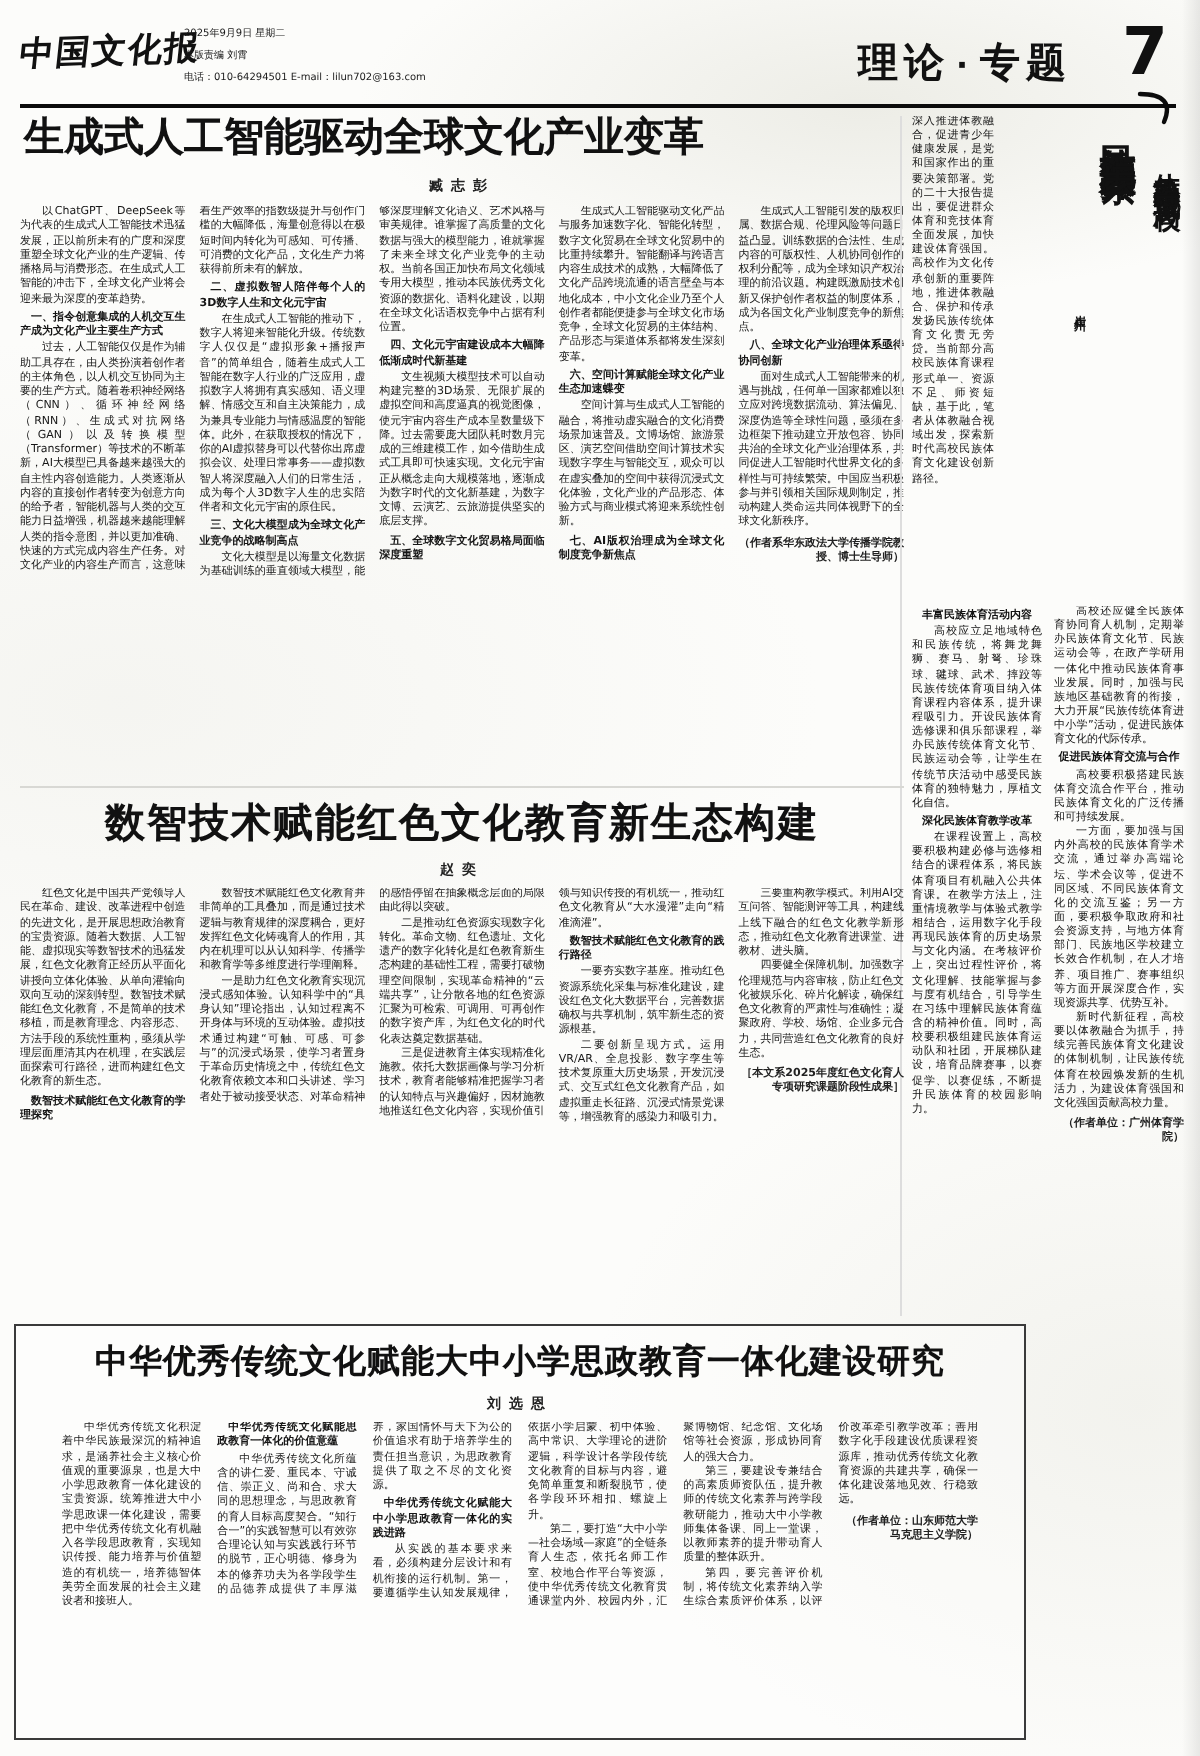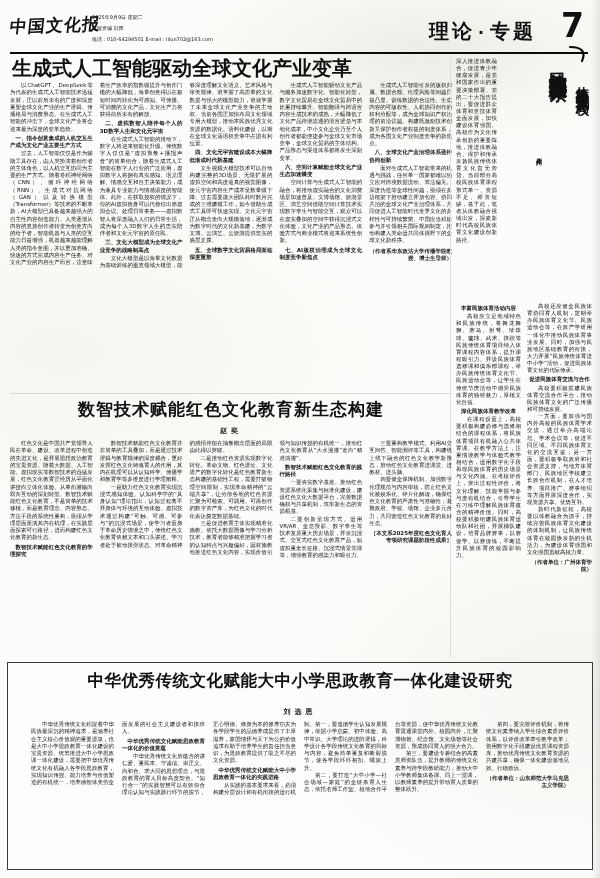--- a/index.html
+++ b/index.html
@@ -47,30 +47,30 @@
   .sb-kick{padding-top:17px;padding-left:4px;font-size:13.5px;font-weight:bold;letter-spacing:2px;}
   .sb-main{font-size:18px;font-weight:bold;letter-spacing:1px;}
   .sb-author{font-size:6px;font-weight:bold;padding-top:94px;padding-right:3px;letter-spacing:1px;}
   .sb-cols{display:flex;gap:6px;height:352px;margin-top:5px;}
   .sb-col{flex:1;overflow:hidden;font-size:5.5px;line-height:1.3;text-align:justify;}
   .sb .sub{text-align:center;text-indent:0;}
 
   
   .divider{position:absolute;left:10px;top:393px;width:442px;height:1px;background:#d8d8d4;}
   .a3{position:absolute;left:10px;top:398px;width:442px;}
-  .a3-head{text-align:center;font-size:17px;font-weight:bold;letter-spacing:1px;white-space:nowrap;}
+  .a3-head{text-align:center;font-size:20px;font-weight:bold;letter-spacing:1px;white-space:nowrap;}
   .a3 .byline{margin:5px 0 4px;}
   .a3-body{column-count:5;column-gap:7px;height:204px;}
 
   
-  .a4{position:absolute;left:7px;top:662px;width:586px;height:208px;border:1px solid #3a3a3a;
+  .a4{position:absolute;left:7px;top:662px;width:506px;height:208px;border:1px solid #3a3a3a;
     box-sizing:border-box;padding:4px 23px 3px;background:rgba(255,255,255,.35);}
   .a4-head{text-align:center;font-size:16.5px;font-weight:bold;letter-spacing:.5px;
     margin-top:3px;white-space:nowrap;}
-  .a4 .byline{margin:15px 0 4px;text-align:center;}
+  .a4 .byline{margin:5px 0 4px;text-align:center;}
   .a4-body{column-count:6;column-gap:8px;height:150px;}
 </style>
 </head>
 <body>
 
 <div class="page">
 
   <div class="masthead">
     <div class="logo">中国文化报</div>
     <div class="pubinfo">
@@ -81,20 +81,21 @@
     <div class="section">理论·专题</div>
     <div class="pagenum">7</div>
     <div class="rule"></div>
     <svg class="swash" width="22" height="18" viewBox="0 0 22 18">
       <path d="M2 2 Q20 2 14 16" fill="none" stroke="#0b0b0b" stroke-width="2.2" stroke-linecap="round"></path>
     </svg>
   </div>
 
   <div class="a1">
     <div class="a1-head">生成式人工智能驱动全球文化产业变革</div>
+    <div class="byline">臧志彭</div>
     <div class="a1-body body-cols">
         <div class="para">以ChatGPT、DeepSeek等为代表的生成式人工智能技术迅猛发展，正以前所未有的广度和深度重塑全球文化产业的生产逻辑、传播格局与消费形态。在生成式人工智能的冲击下，全球文化产业将会迎来最为深度的变革趋势。</div>
         <div class="sub">一、指令创意集成的人机交互生产成为文化产业主要生产方式</div>
         <div class="para">过去，人工智能仅仅是作为辅助工具存在，由人类扮演着创作者的主体角色，以人机交互协同为主要的生产方式。随着卷积神经网络（CNN）、循环神经网络（RNN）、生成式对抗网络（GAN）以及转换模型（Transformer）等技术的不断革新，AI大模型已具备越来越强大的自主性内容创造能力。人类逐渐从内容的直接创作者转变为创意方向的给予者，智能机器与人类的交互能力日益增强，机器越来越能理解人类的指令意图，并以更加准确、快速的方式完成内容生产任务。对文化产业的内容生产而言，这意味着生产效率的指数级提升与创作门槛的大幅降低，海量创意得以在极短时间内转化为可感知、可传播、可消费的文化产品，文化生产力将获得前所未有的解放。</div>
         <div class="sub">二、虚拟数智人陪伴每个人的3D数字人生和文化元宇宙</div>
         <div class="para">在生成式人工智能的推动下，数字人将迎来智能化升级。传统数字人仅仅是“虚拟形象+播报声音”的简单组合，随着生成式人工智能在数字人行业的广泛应用，虚拟数字人将拥有真实感知、语义理解、情感交互和自主决策能力，成为兼具专业能力与情感温度的智能体。此外，在获取授权的情况下，你的AI虚拟替身可以代替你出席虚拟会议、处理日常事务——虚拟数智人将深度融入人们的日常生活，成为每个人3D数字人生的忠实陪伴者和文化元宇宙的原住民。</div>
         <div class="sub">三、文化大模型成为全球文化产业竞争的战略制高点</div>
         <div class="para">文化大模型是以海量文化数据为基础训练的垂直领域大模型，能够深度理解文化语义、艺术风格与审美规律。谁掌握了高质量的文化数据与强大的模型能力，谁就掌握了未来全球文化产业竞争的主动权。当前各国正加快布局文化领域专用大模型，推动本民族优秀文化资源的数据化、语料化建设，以期在全球文化话语权竞争中占据有利位置。</div>
         <div class="sub">四、文化元宇宙建设成本大幅降低渐成时代新基建</div>
         <div class="para">文生视频大模型技术可以自动构建完整的3D场景、无限扩展的虚拟空间和高度逼真的视觉图像，使元宇宙内容生产成本呈数量级下降。过去需要庞大团队耗时数月完成的三维建模工作，如今借助生成式工具即可快速实现。文化元宇宙正从概念走向大规模落地，逐渐成为数字时代的文化新基建，为数字文博、云演艺、云旅游提供坚实的底层支撑。</div>

